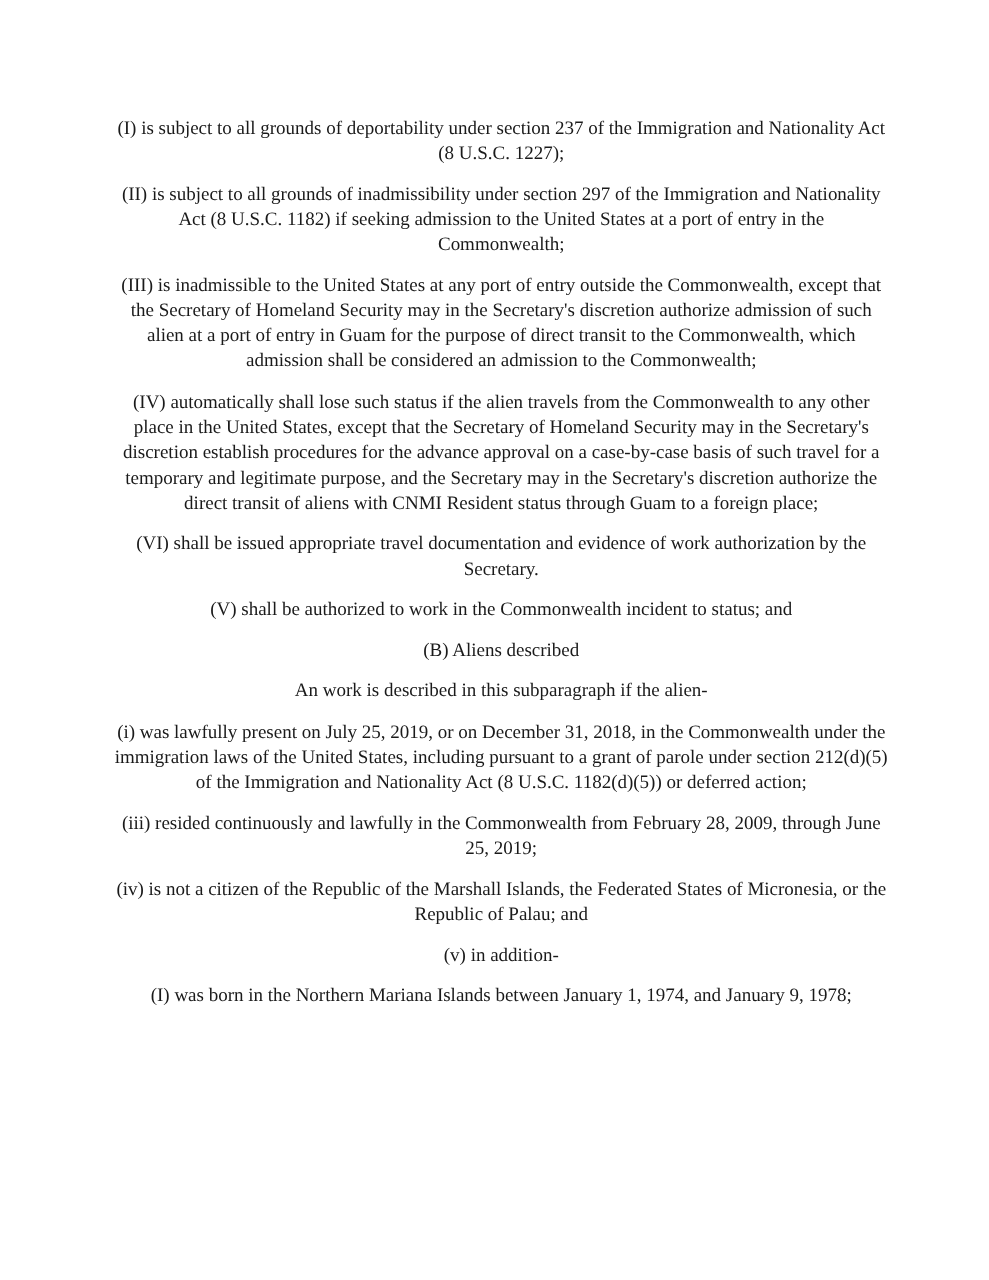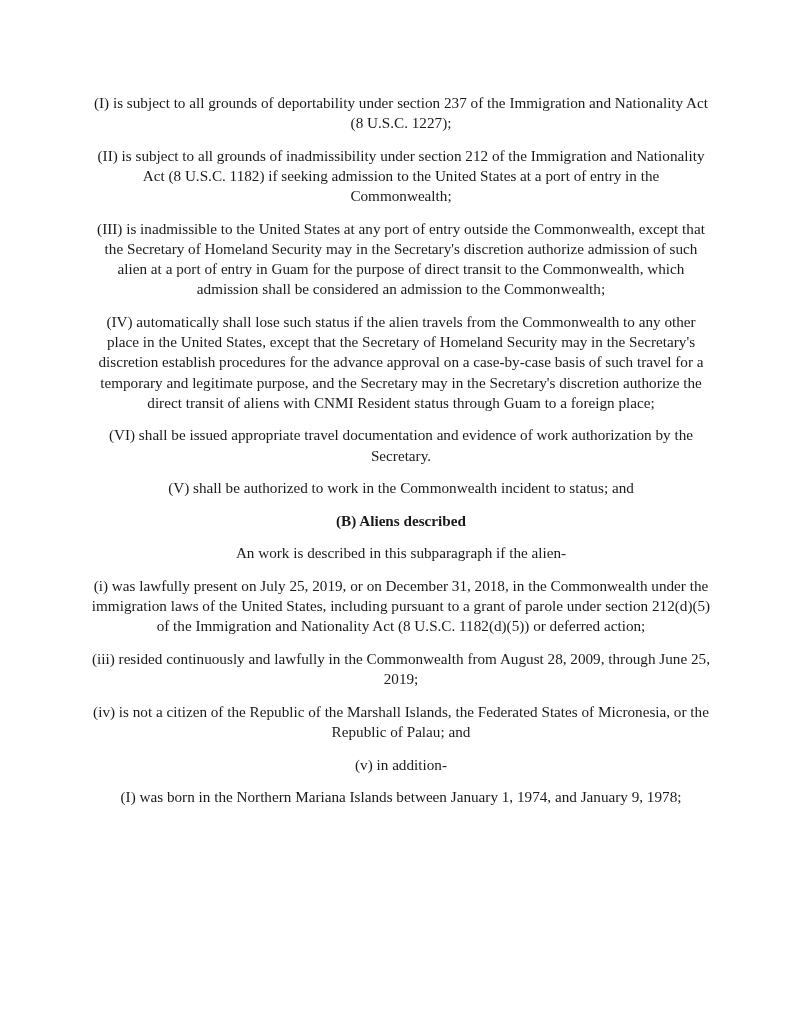--- a/index.html
+++ b/index.html
@@ -9,32 +9,32 @@
       left: 91px;
       top: 93px;
       width: 620px;
       font-family: "Liberation Serif", serif;
       font-size: 15.2px;
       line-height: 20.2px;
       color: #1a1a1a;
       text-align: center;
     }
     .para { margin: 0 0 12.4px 0; }
-    .heading { font-weight: bold; }
+    .heading { font-weight: normal; }
   </style>
 </head>
 <body>
 
 <div class="page">
   <p class="para">(I) is subject to all grounds of deportability under section 237 of the Immigration and Nationality Act (8 U.S.C. 1227);</p>
-  <p class="para">(II) is subject to all grounds of inadmissibility under section 212 of the Immigration and Nationality Act (8 U.S.C. 1182) if seeking admission to the United States at a port of entry in the Commonwealth;</p>
+  <p class="para">(II) is subject to all grounds of inadmissibility under section 297 of the Immigration and Nationality Act (8 U.S.C. 1182) if seeking admission to the United States at a port of entry in the Commonwealth;</p>
   <p class="para">(III) is inadmissible to the United States at any port of entry outside the Commonwealth, except that the Secretary of Homeland Security may in the Secretary's discretion authorize admission of such alien at a port of entry in Guam for the purpose of direct transit to the Commonwealth, which admission shall be considered an admission to the Commonwealth;</p>
   <p class="para">(IV) automatically shall lose such status if the alien travels from the Commonwealth to any other place in the United States, except that the Secretary of Homeland Security may in the Secretary's discretion establish procedures for the advance approval on a case-by-case basis of such travel for a temporary and legitimate purpose, and the Secretary may in the Secretary's discretion authorize the direct transit of aliens with CNMI Resident status through Guam to a foreign place;</p>
   <p class="para">(VI) shall be issued appropriate travel documentation and evidence of work authorization by the Secretary.</p>
   <p class="para">(V) shall be authorized to work in the Commonwealth incident to status; and</p>
   <p class="para heading">(B) Aliens described</p>
   <p class="para">An work is described in this subparagraph if the alien-</p>
   <p class="para">(i) was lawfully present on July 25, 2019, or on December 31, 2018, in the Commonwealth under the immigration laws of the United States, including pursuant to a grant of parole under section 212(d)(5) of the Immigration and Nationality Act (8 U.S.C. 1182(d)(5)) or deferred action;</p>
-  <p class="para">(iii) resided continuously and lawfully in the Commonwealth from August 28, 2009, through June 25, 2019;</p>
+  <p class="para">(iii) resided continuously and lawfully in the Commonwealth from February 28, 2009, through June 25, 2019;</p>
   <p class="para">(iv) is not a citizen of the Republic of the Marshall Islands, the Federated States of Micronesia, or the Republic of Palau; and</p>
   <p class="para">(v) in addition-</p>
   <p class="para">(I) was born in the Northern Mariana Islands between January 1, 1974, and January 9, 1978;</p>
 </div>
 
 </body></html>

